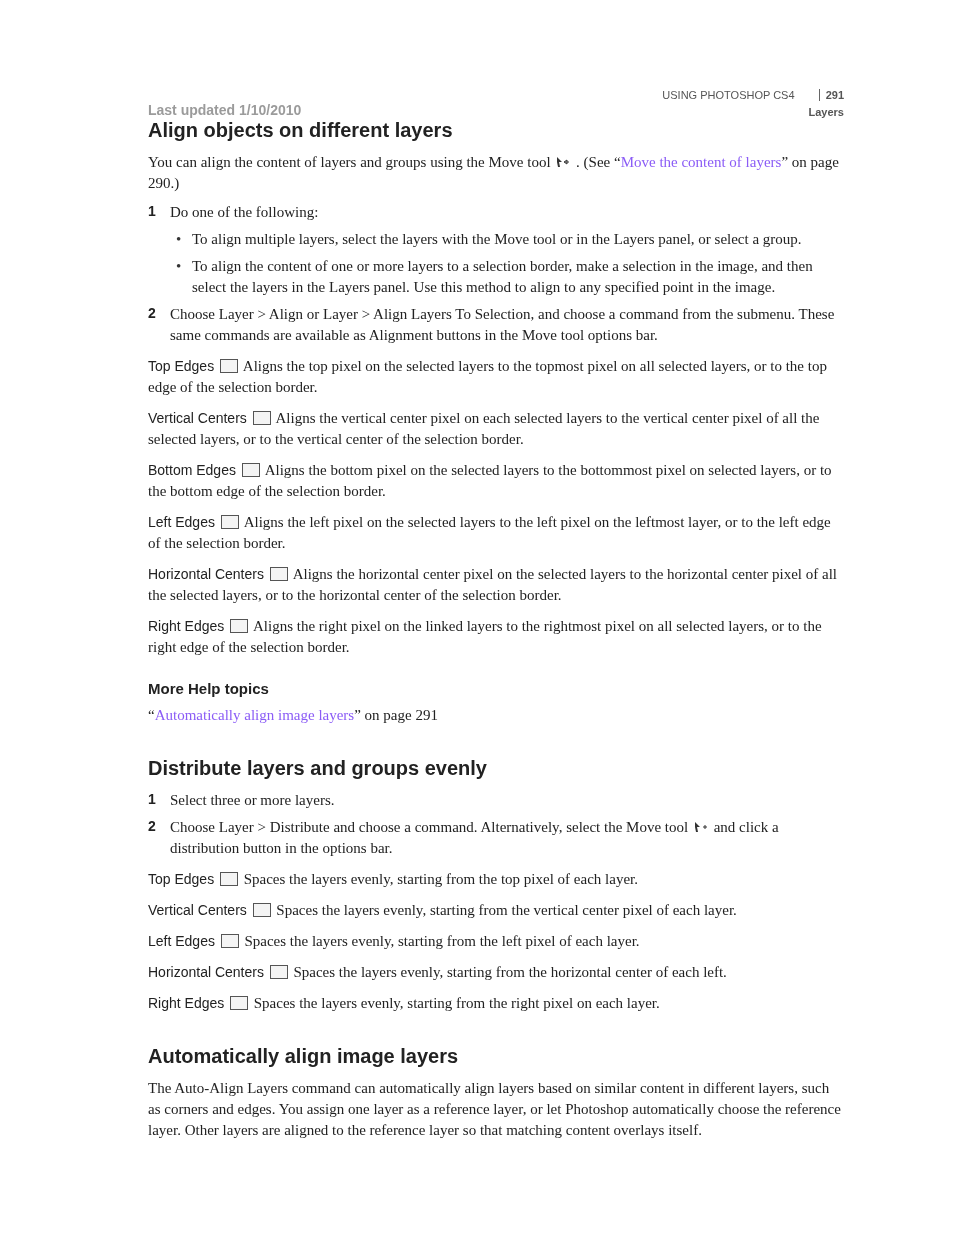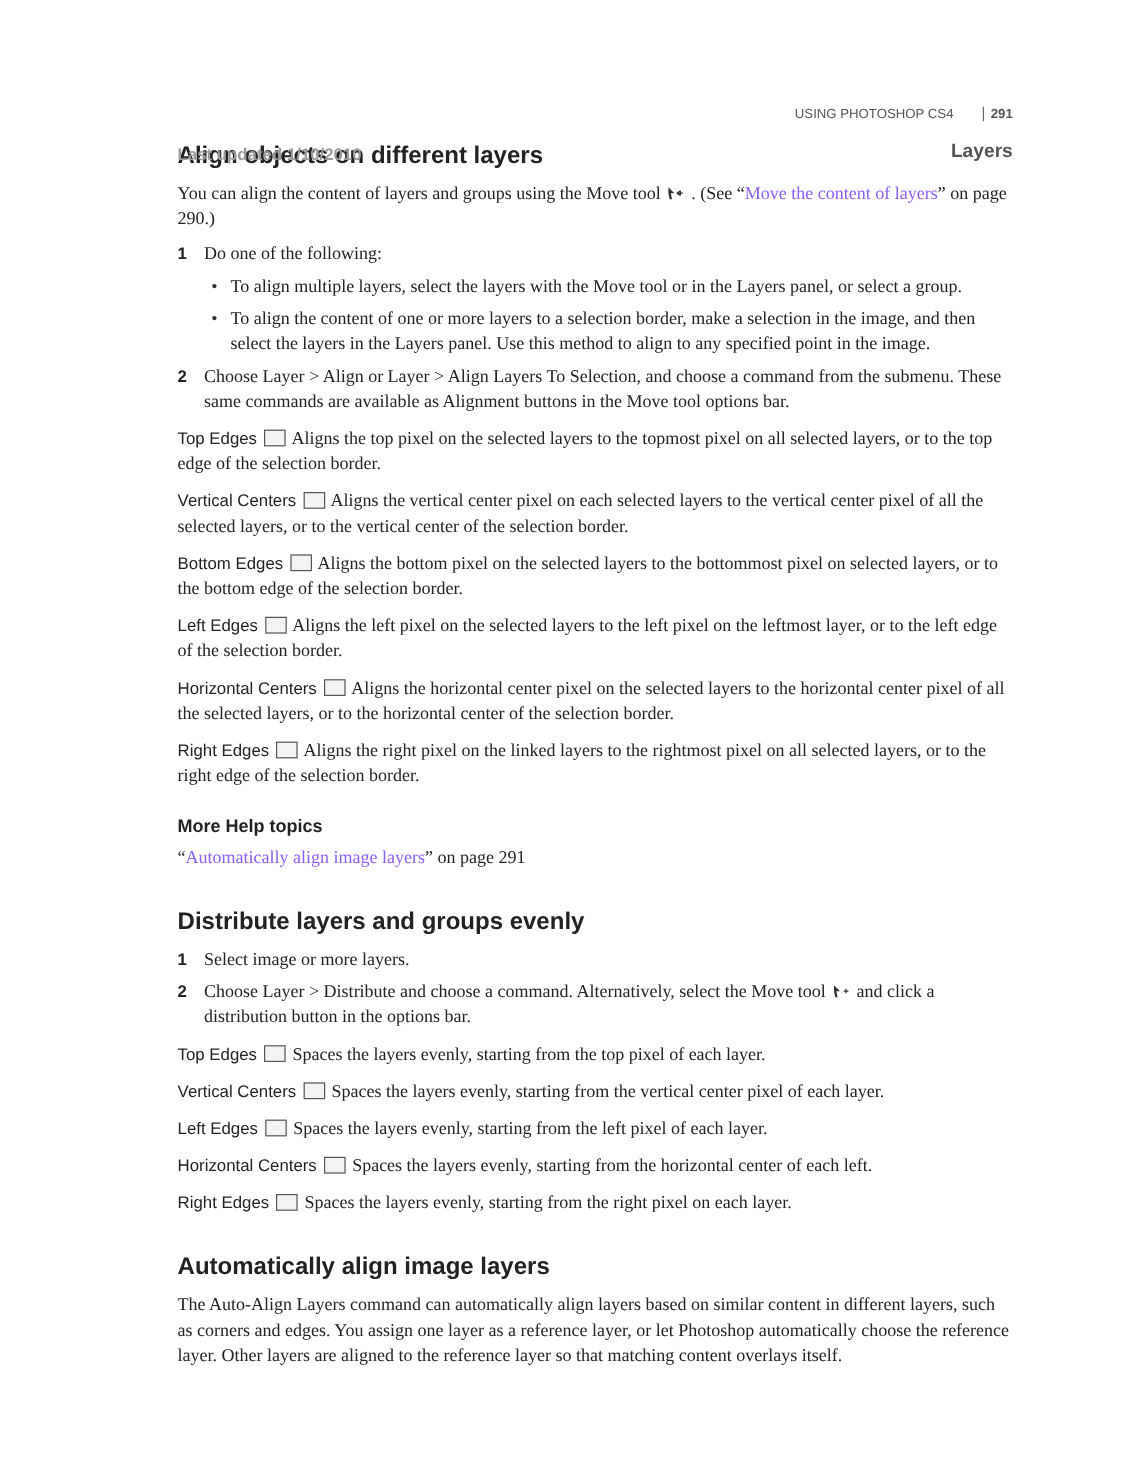--- a/index.html
+++ b/index.html
@@ -40,22 +40,22 @@
     color: #555;
   }
   .header-right .pg {
     border-left: 1px solid #666;
     padding-left: 6px;
     margin-left: 21px;
     font-weight: 700;
   }
   .header-right .subtitle {
     font-weight: 700;
-    font-size: 16px;
-    margin-top: 13px;
+    font-size: 11px;
+    margin-top: 2px;
   }
   .content {
   }
   h2 {
     font-family: "Myriad Pro", "Segoe UI", Arial, sans-serif;
     font-weight: 700;
     font-size: 20px;
     margin: 28px 0 8px 0;
     color: #222;
   }
@@ -204,21 +204,21 @@
       <span>Aligns the right pixel on the linked layers to the rightmost pixel on all selected layers, or to the right edge of the selection border.</span>
     </div>
 
     <h3>More Help topics</h3>
     <p>
       <span>“</span><span class="link">Automatically align image layers</span><span>” on page 291</span>
     </p>
 
     <h2>Distribute layers and groups evenly</h2>
     <ol>
-      <li data-num="1">Select image or more layers.</li>
+      <li data-num="1">Select three or more layers.</li>
       <li data-num="2">
         <span>Choose Layer &gt; Distribute and choose a command. Alternatively, select the Move tool </span>
         <svg class="move-icon" width="14" height="12">
             <path d="M1 1 L6 6 L3 6 L4 11 L2 11 L1 6 Z" fill="#333"></path>
             <path d="M9 6 h4 M11 4 v4" stroke="#333" stroke-width="1" fill="none"></path>
           </svg>
         <span> and click a distribution button in the options bar.</span>
       </li>
     </ol>
 

